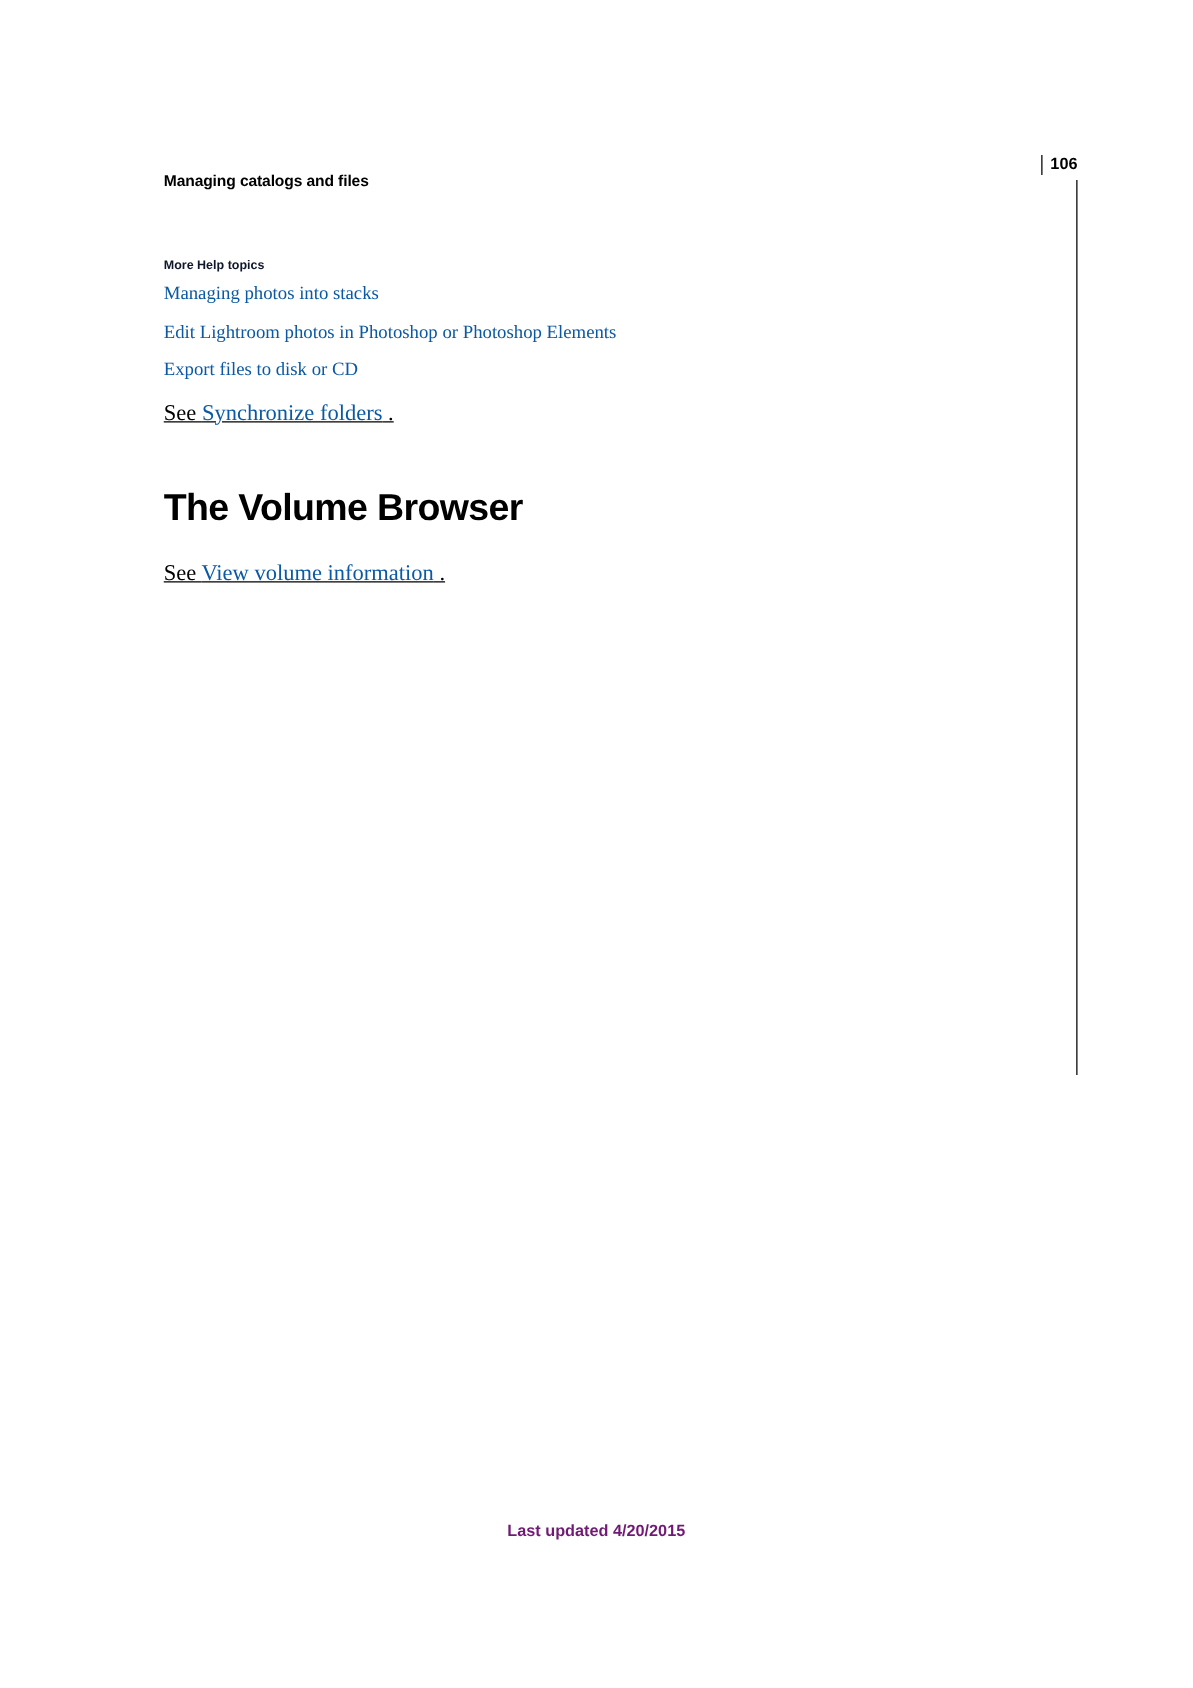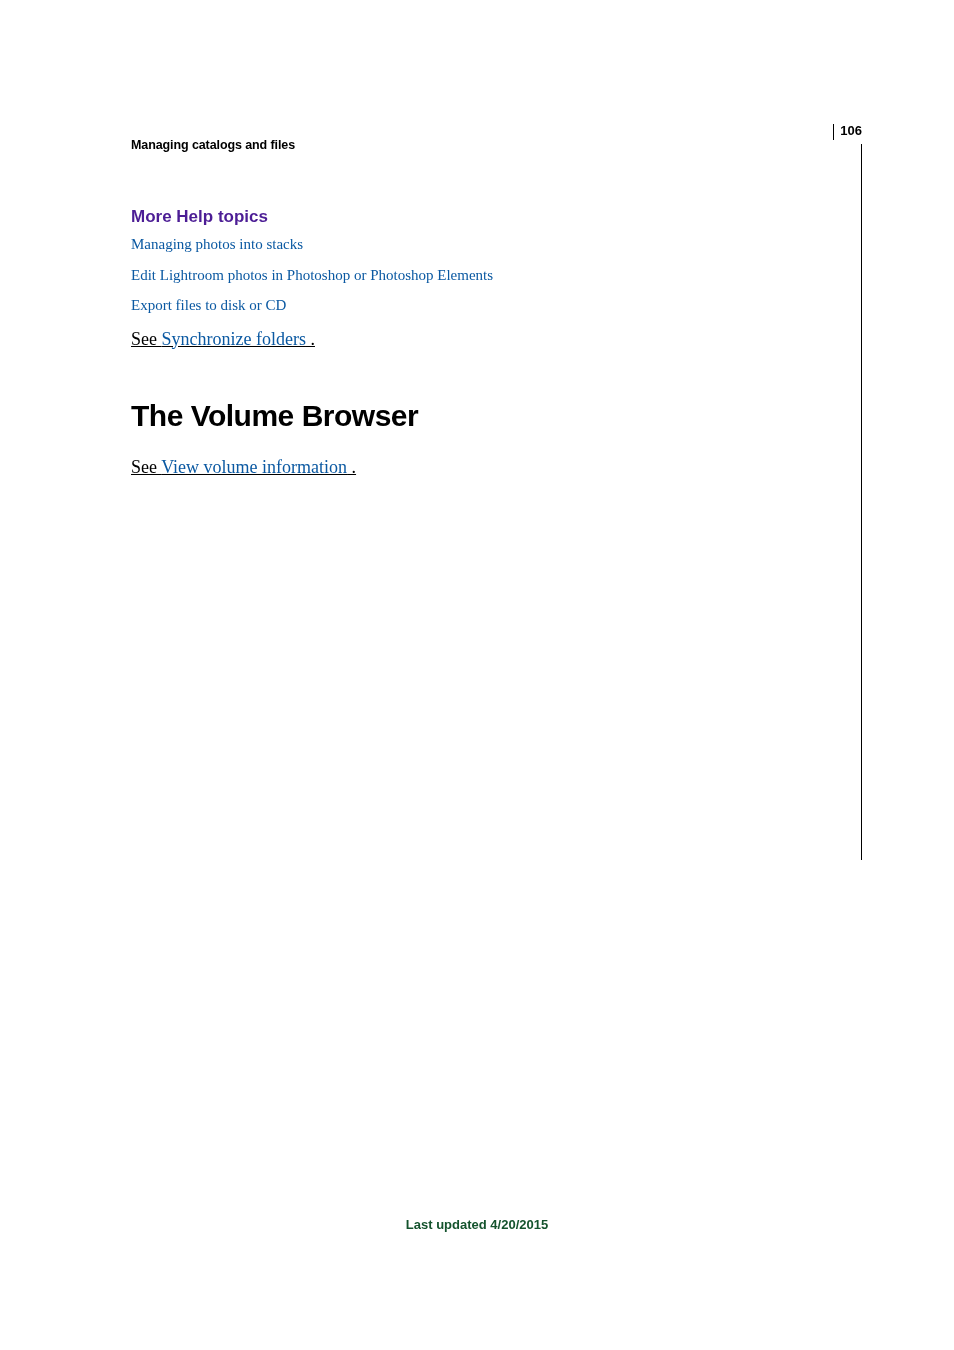--- a/index.html
+++ b/index.html
@@ -44,22 +44,22 @@
     font-family: "Myriad Pro", "Helvetica Neue", Arial, sans-serif;
     font-weight: 700;
     font-size: 12.5px;
     color: #000;
     letter-spacing: -0.1px;
     margin-bottom: 55px;
   }
   .section-label {
     font-family: "Myriad Pro", "Helvetica Neue", Arial, sans-serif;
     font-weight: 700;
-    font-size: 17px;
-    color: #4c1d95;
+    font-size: 10px;
+    color: #0f172a;
     margin-bottom: 8px;
   }
   .link-line {
     font-size: 15px;
     line-height: 1.3;
     margin-bottom: 11px;
   }
   .link {
     color: #0b59a2;
   }
@@ -83,21 +83,21 @@
   }
   .footer {
     position: absolute;
     left: 0;
     width: 100%;
     bottom: 118px;
     text-align: center;
     font-family: "Myriad Pro", "Helvetica Neue", Arial, sans-serif;
     font-weight: 700;
     font-size: 13px;
-    color: #14532d;
+    color: #701a75;
   }
   .side-rule {
     position: absolute;
     right: 92px;
     top: 144px;
     width: 1px;
     height: 716px;
     background: #000;
   }
 </style>

